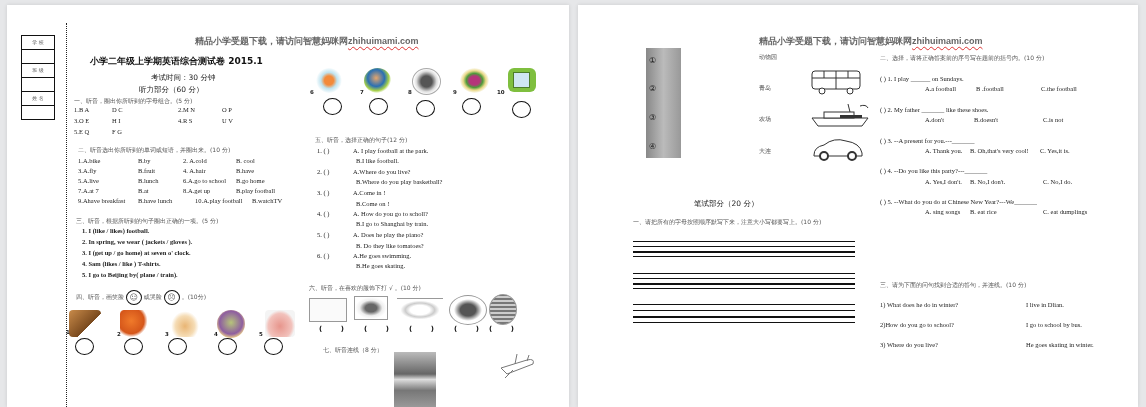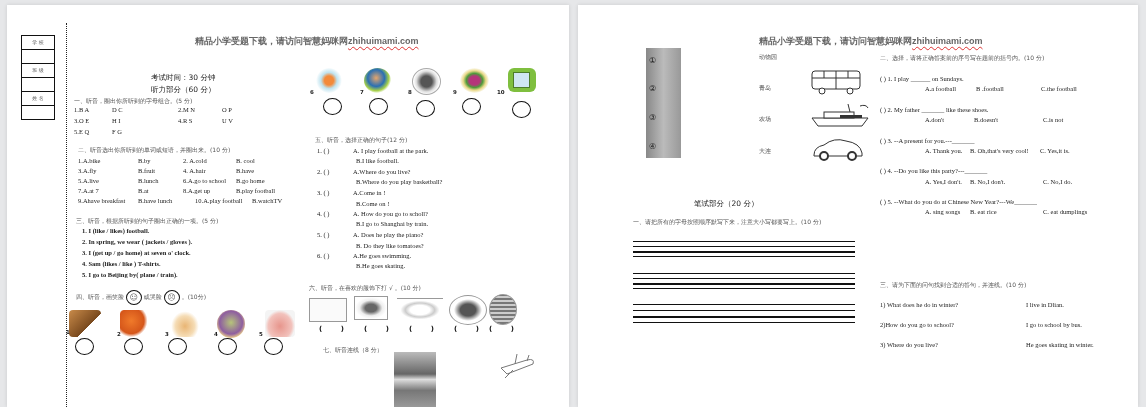--- a/index.html
+++ b/index.html
@@ -49,22 +49,23 @@
     <div></div>
     <div>姓 名</div>
     <div></div>
   </div>
   <div class="dotline"></div>
 
   <div class="abs banner" style="left:188px; top:30px;">
     <span>精品小学受题下载，请访问智慧妈咪网</span><span class="url">zhihuimami.com</span>
   </div>
 
+  <div class="abs title" style="left:83px; top:50px;">小学二年级上学期英语综合测试卷 2015.1</div>
   <div class="abs sub" style="left:144px; top:68px;">考试时间：30 分钟</div>
-  <div class="abs sub" style="left:144px; top:80px;">听力部分（60 分）</div>
+  <div class="abs sub" style="left:132px; top:80px;">听力部分（60 分）</div>
 
   <div class="abs cn xs gray" style="left:67px; top:92px;">一、听音，圈出你所听到的字母组合。(5 分)</div>
   <div>
     <div class="abs sm" style="left:67px; top:101px;">1.B A</div>
     <div class="abs sm" style="left:105px; top:101px;">D C</div>
     <div class="abs sm" style="left:171px; top:101px;">2.M N</div>
     <div class="abs sm" style="left:215px; top:101px;">O P</div>
     <div class="abs sm" style="left:67px; top:112px;">3.O E</div>
     <div class="abs sm" style="left:105px; top:112px;">H I</div>
     <div class="abs sm" style="left:171px; top:112px;">4.R S</div>

